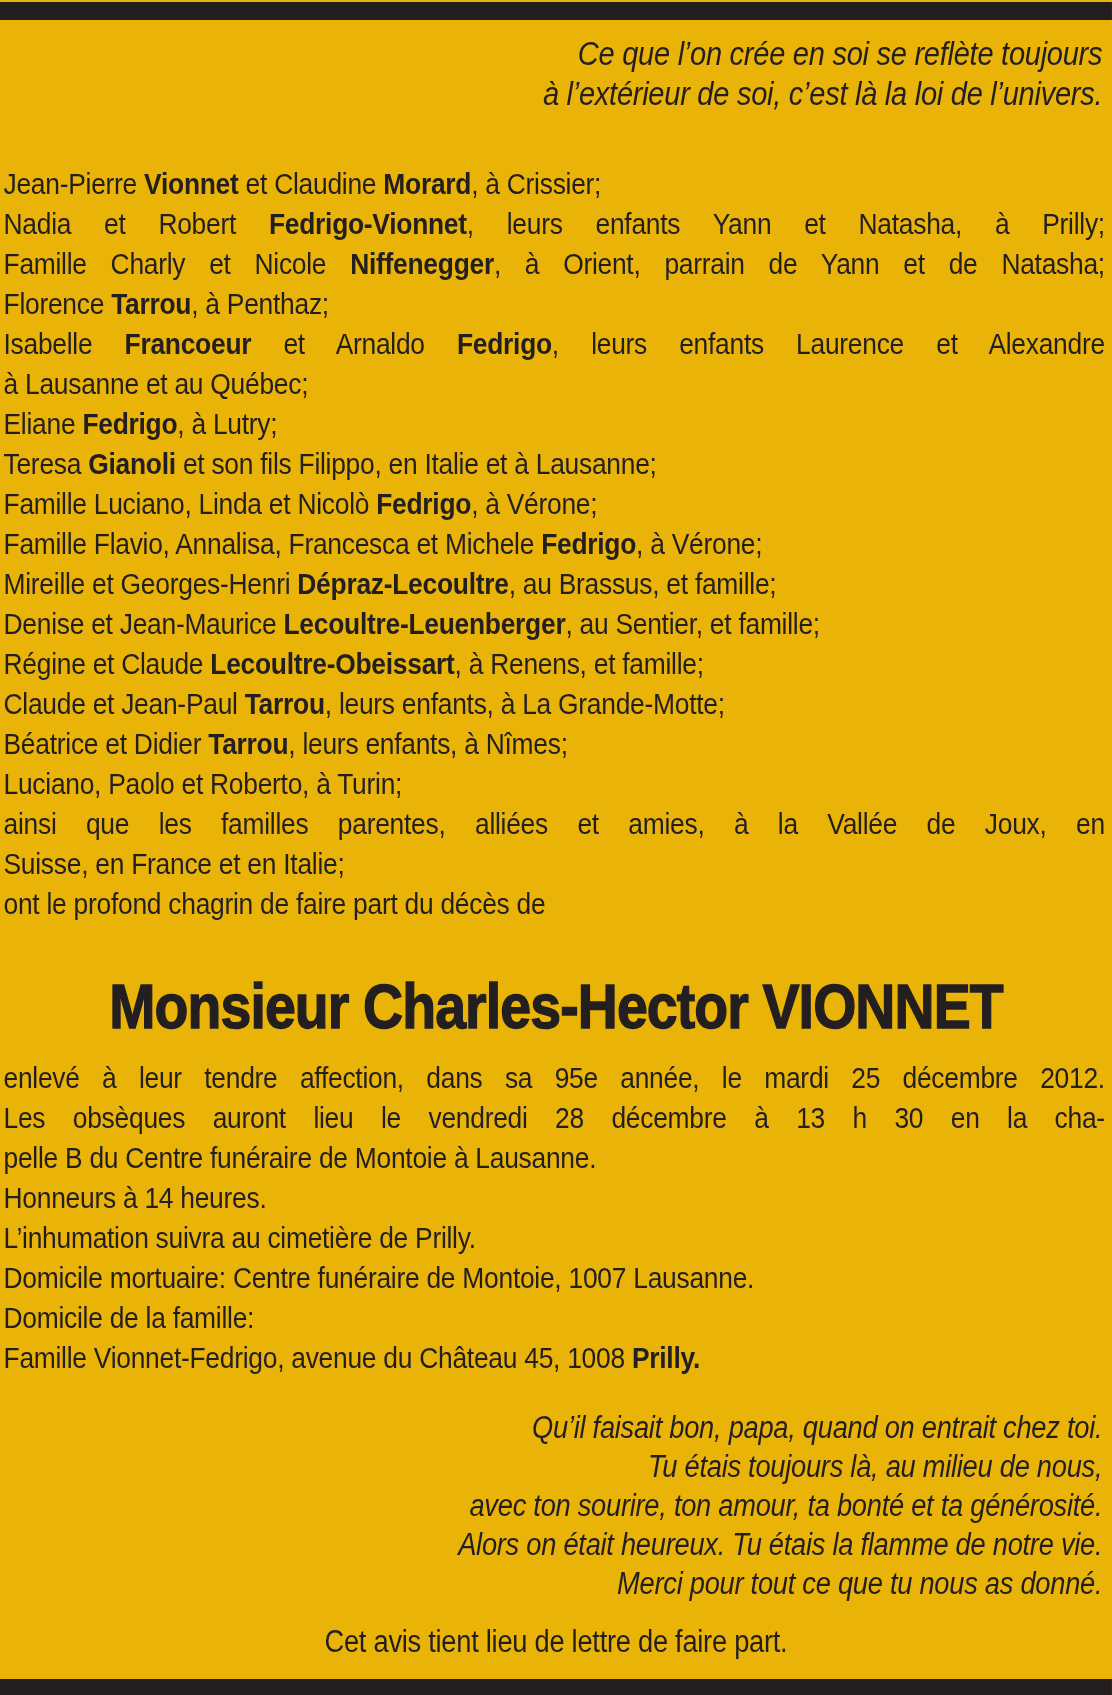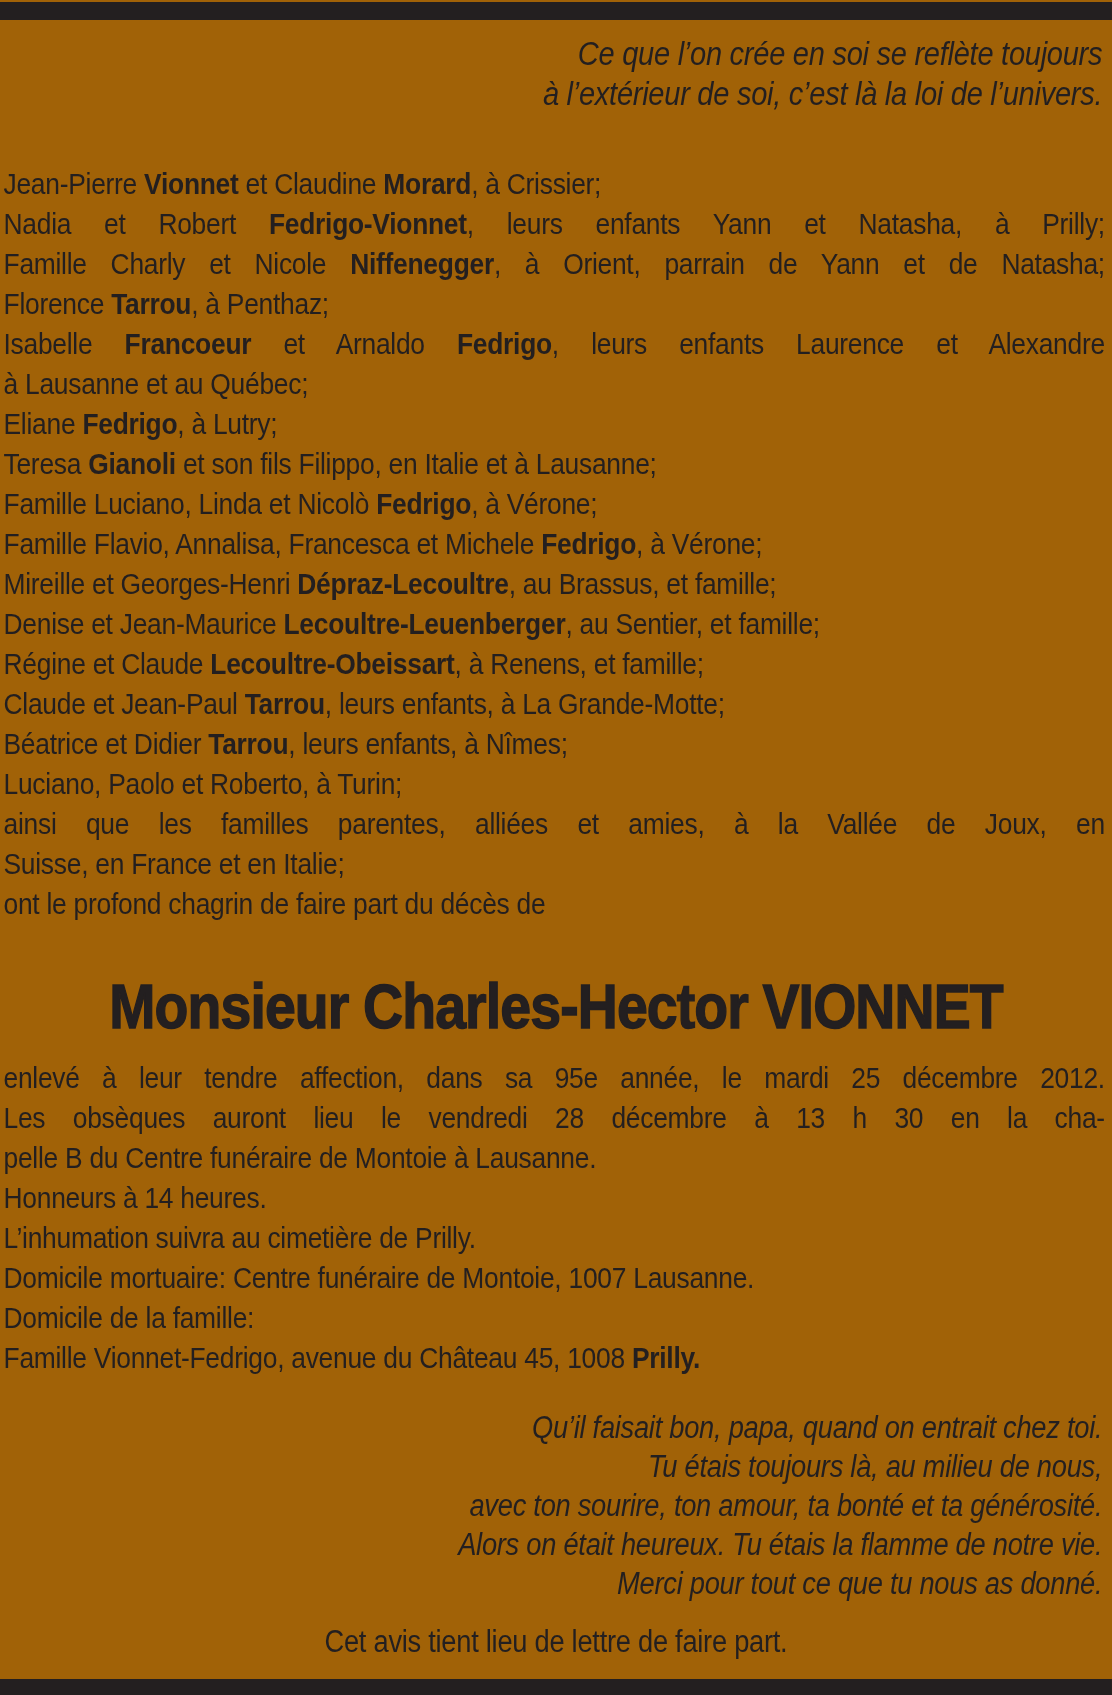--- a/index.html
+++ b/index.html
@@ -91,21 +91,21 @@
     top: 1622px; left: 0; right: 0;
     text-align: center;
     font-size: 31px;
     line-height: 40px;
     letter-spacing: -0.3px;
   }
 </style>
 </head>
 <body>
 
-<div class="sheet" style="--ink: #231f20; background: #a16207;">
+<div class="sheet" style="--ink: #231f20; background: #eab308;">
   <div class="condensed">
 
     <div class="rule rule-top"></div>
 
     <div class="epigraph">
       <div class="epigraph-line">Ce que l’on crée en soi se reflète toujours</div>
       <div class="epigraph-line">à l’extérieur de soi, c’est là la loi de l’univers.</div>
     </div>
 
     <div class="family-block">

